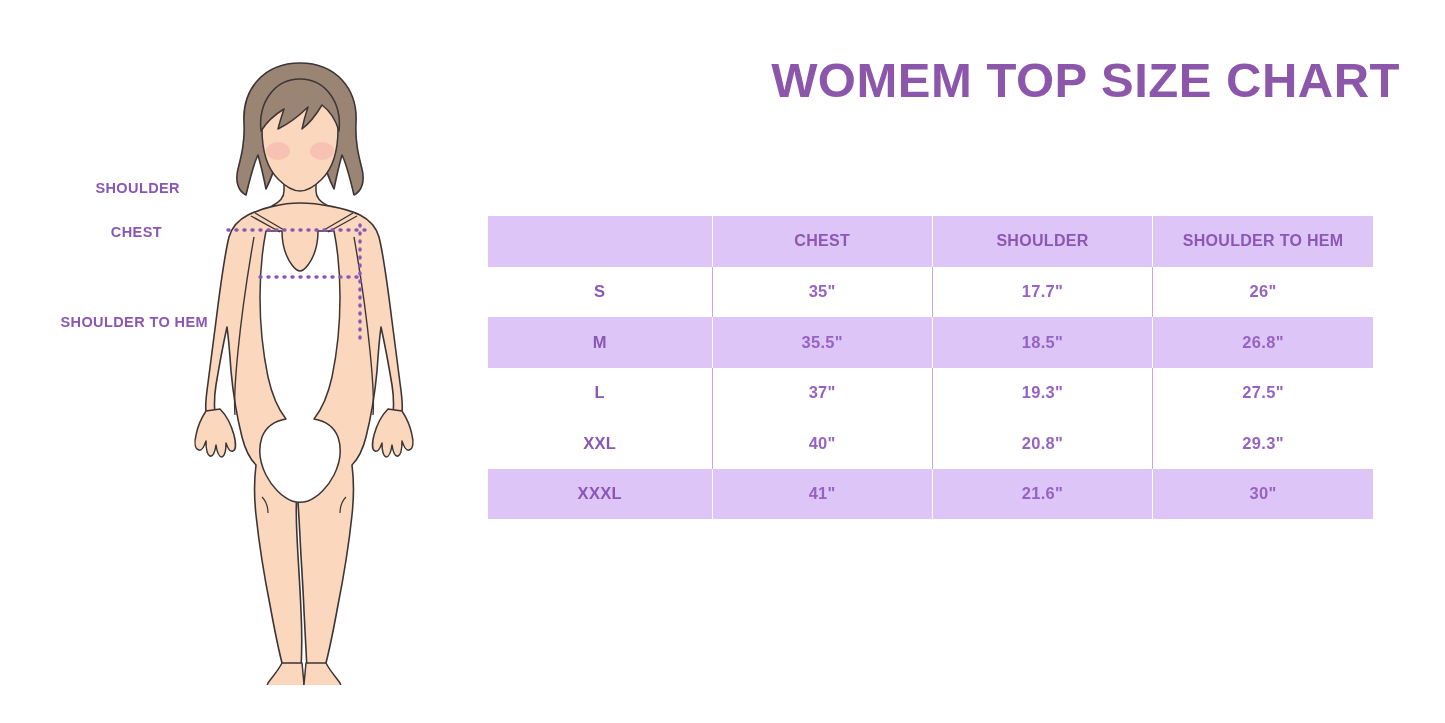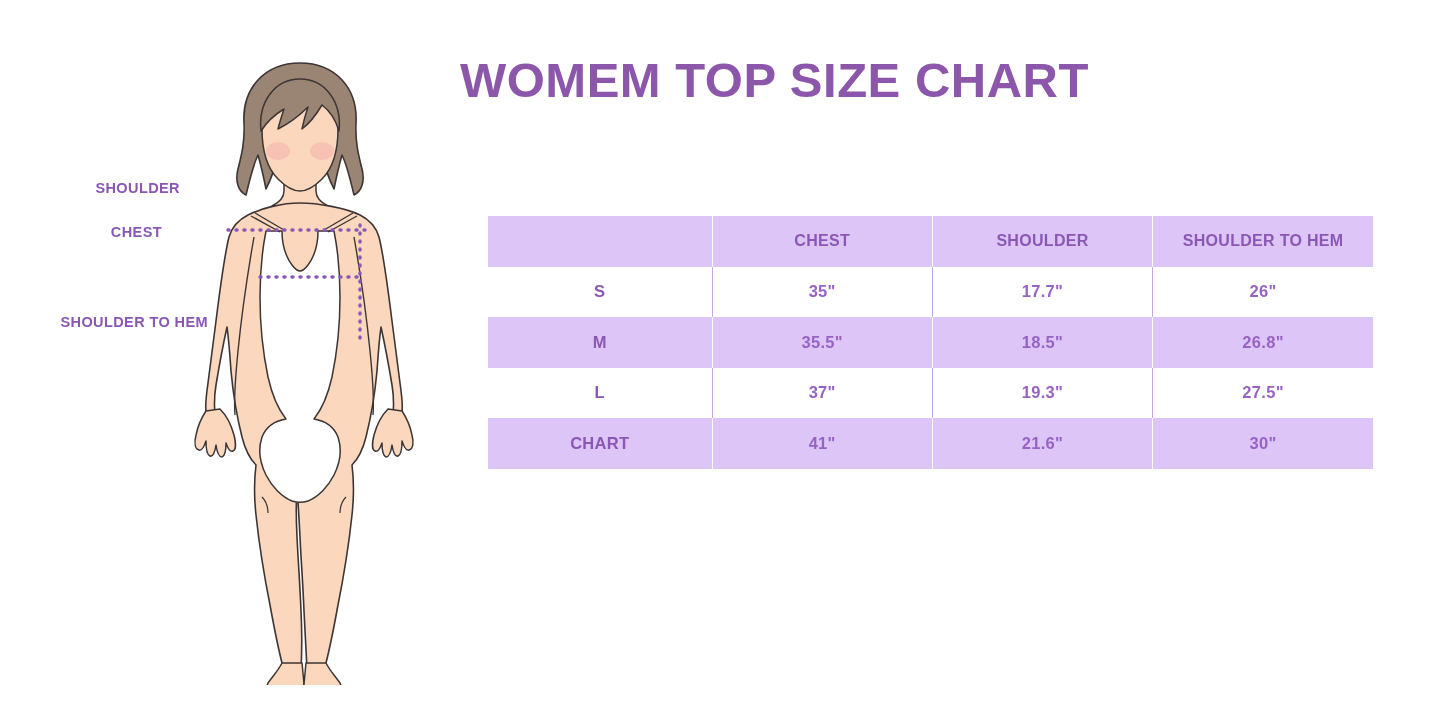--- a/index.html
+++ b/index.html
@@ -18,21 +18,21 @@
     background: #ffffff;
     overflow: hidden;
   }
 
   
   #chart-title {
     position: absolute;
     left: 460px;
     top: 52px;
     width: 940px;
-    text-align: left;
+    text-align: right;
     font-family: "Liberation Sans", sans-serif;
     font-weight: bold;
     font-size: 49px;
     letter-spacing: 0.5px;
     color: #8c57ab;
     white-space: nowrap;
   }
 
   
   #figure-illustration {
@@ -277,22 +277,28 @@
         <td class="div">35.5"</td>
         <td class="div">18.5"</td>
         <td class="div">26.8"</td>
       </tr>
       <tr class="row-plain">
         <td class="size-cell">L</td>
         <td class="div">37"</td>
         <td class="div">19.3"</td>
         <td class="div">27.5"</td>
       </tr>
+      <tr class="row-plain">
+        <td class="size-cell">XXL</td>
+        <td class="div">40"</td>
+        <td class="div">20.8"</td>
+        <td class="div">29.3"</td>
+      </tr>
       <tr class="row-tint">
-        <td class="size-cell">CHART</td>
+        <td class="size-cell">XXXL</td>
         <td class="div">41"</td>
         <td class="div">21.6"</td>
         <td class="div">30"</td>
       </tr>
     </tbody>
   </table>
 
 </div>
 
 </body></html>

